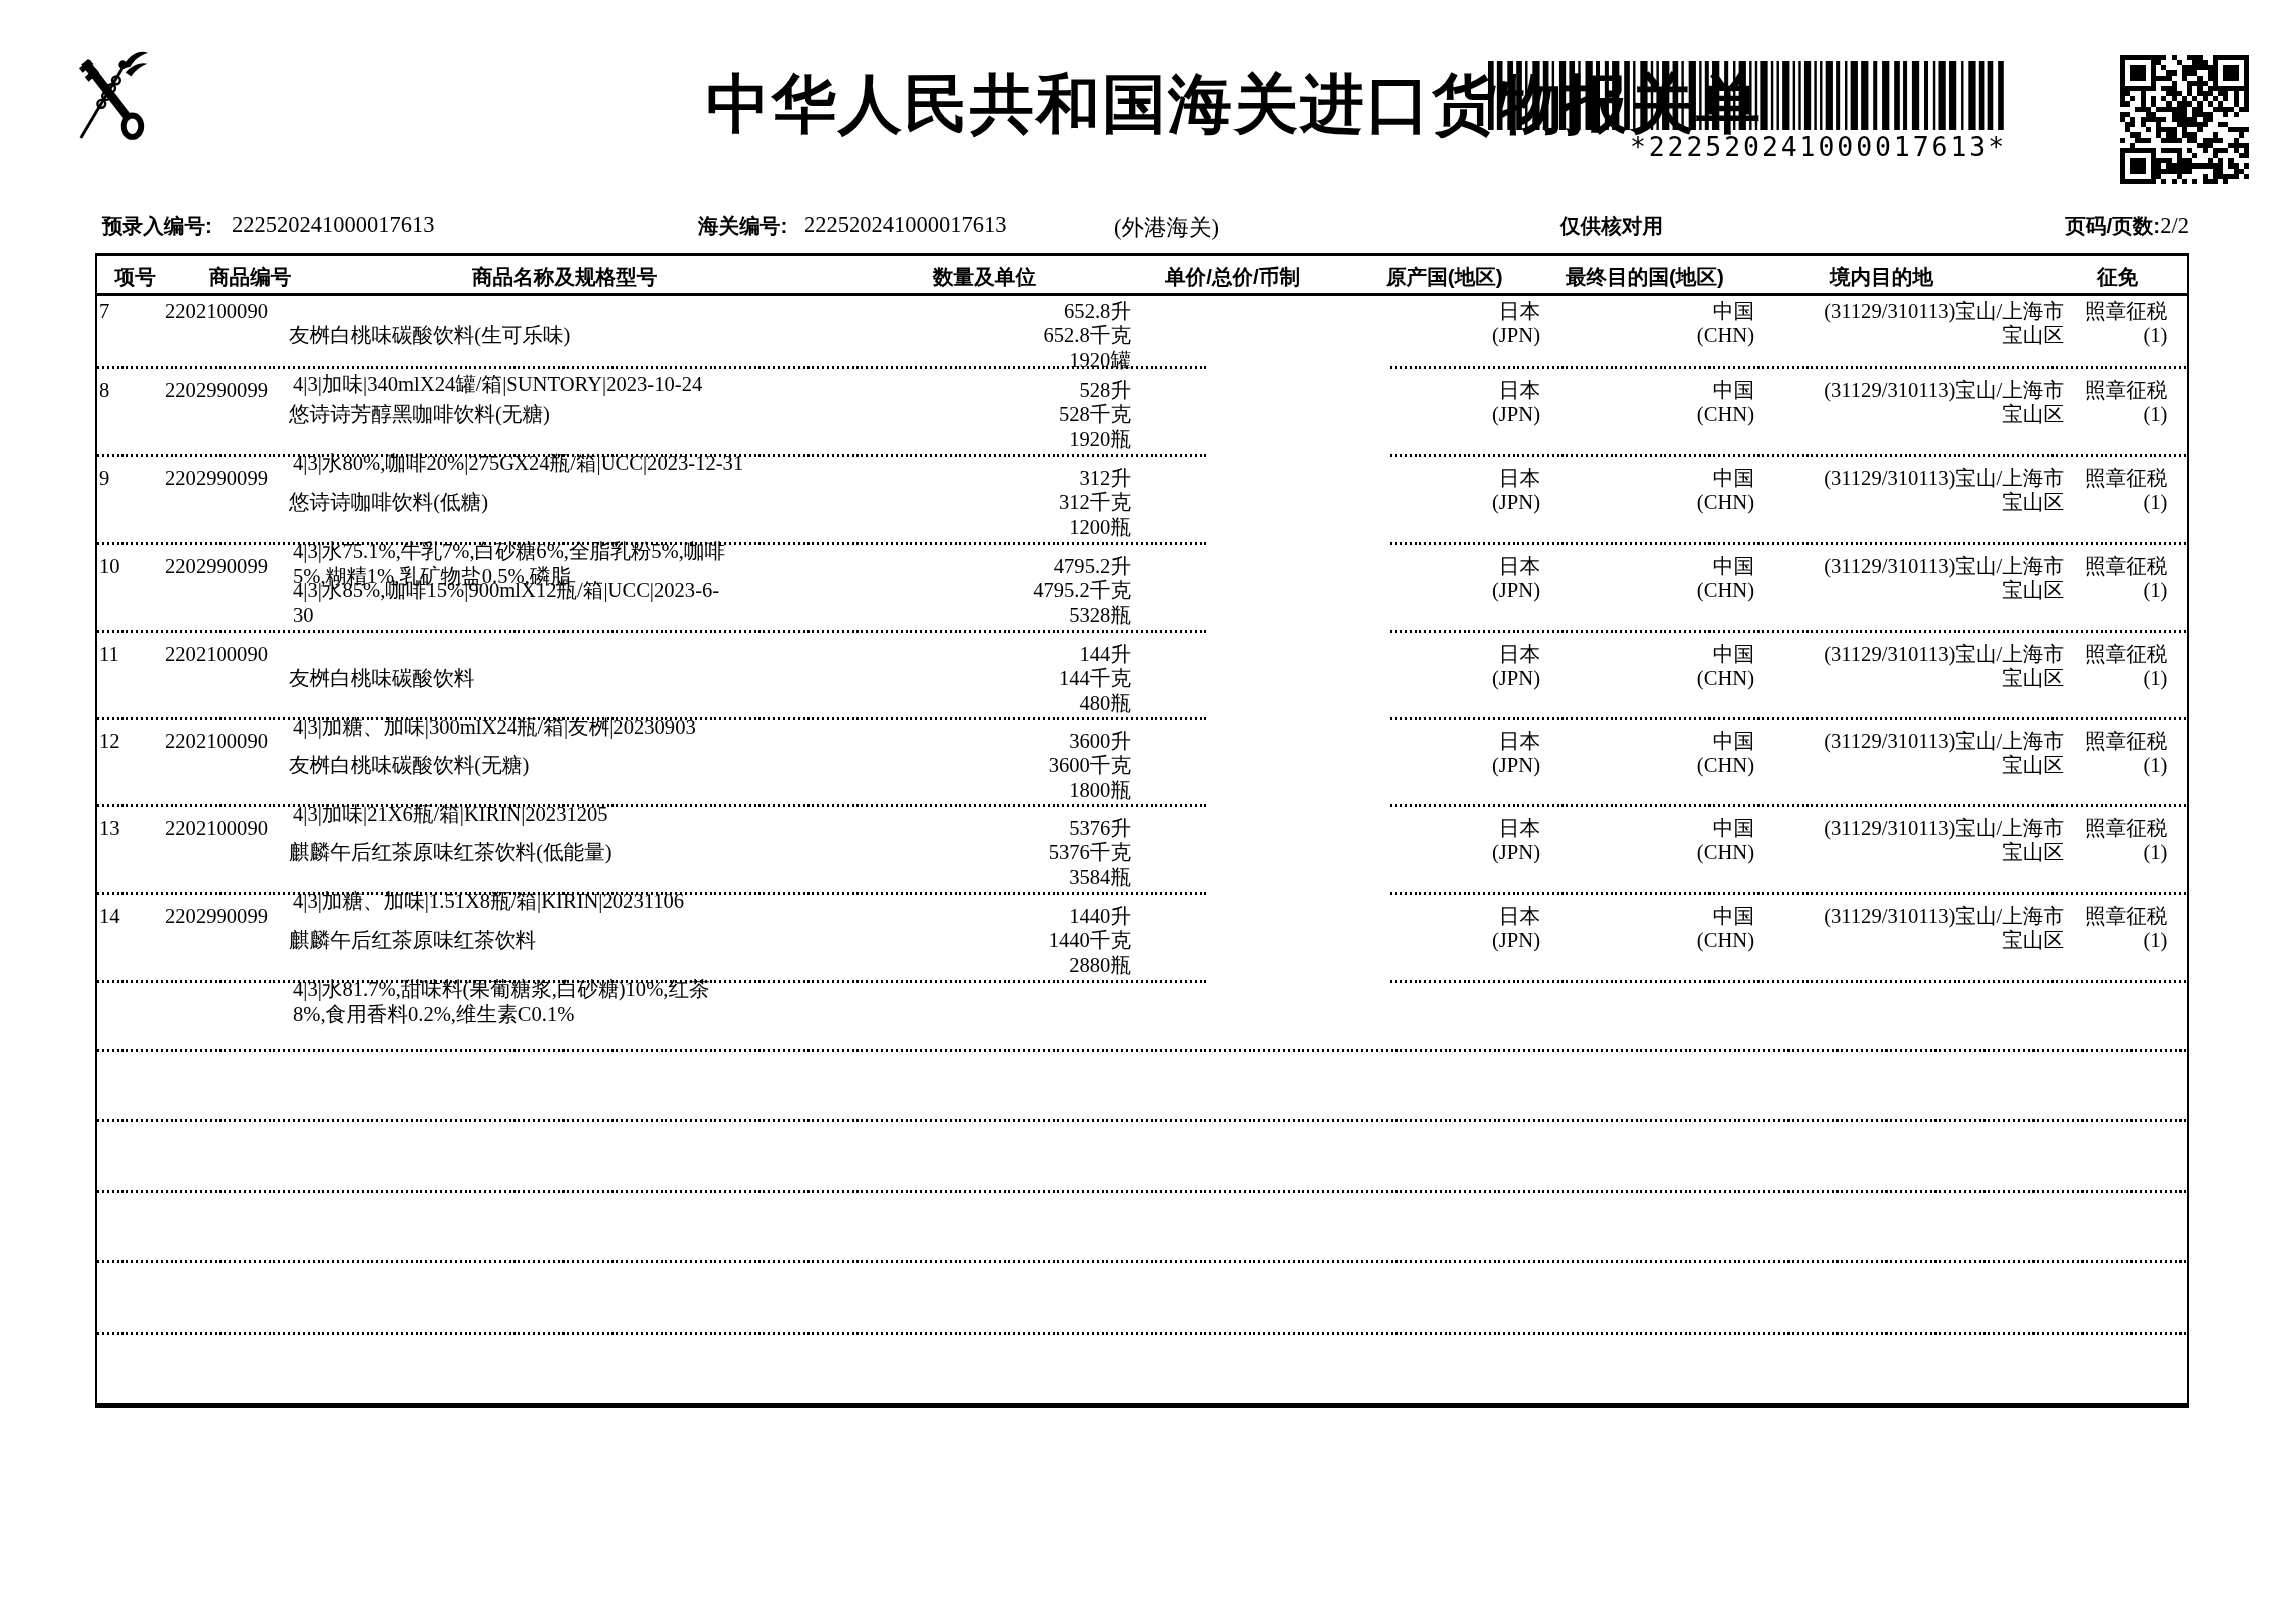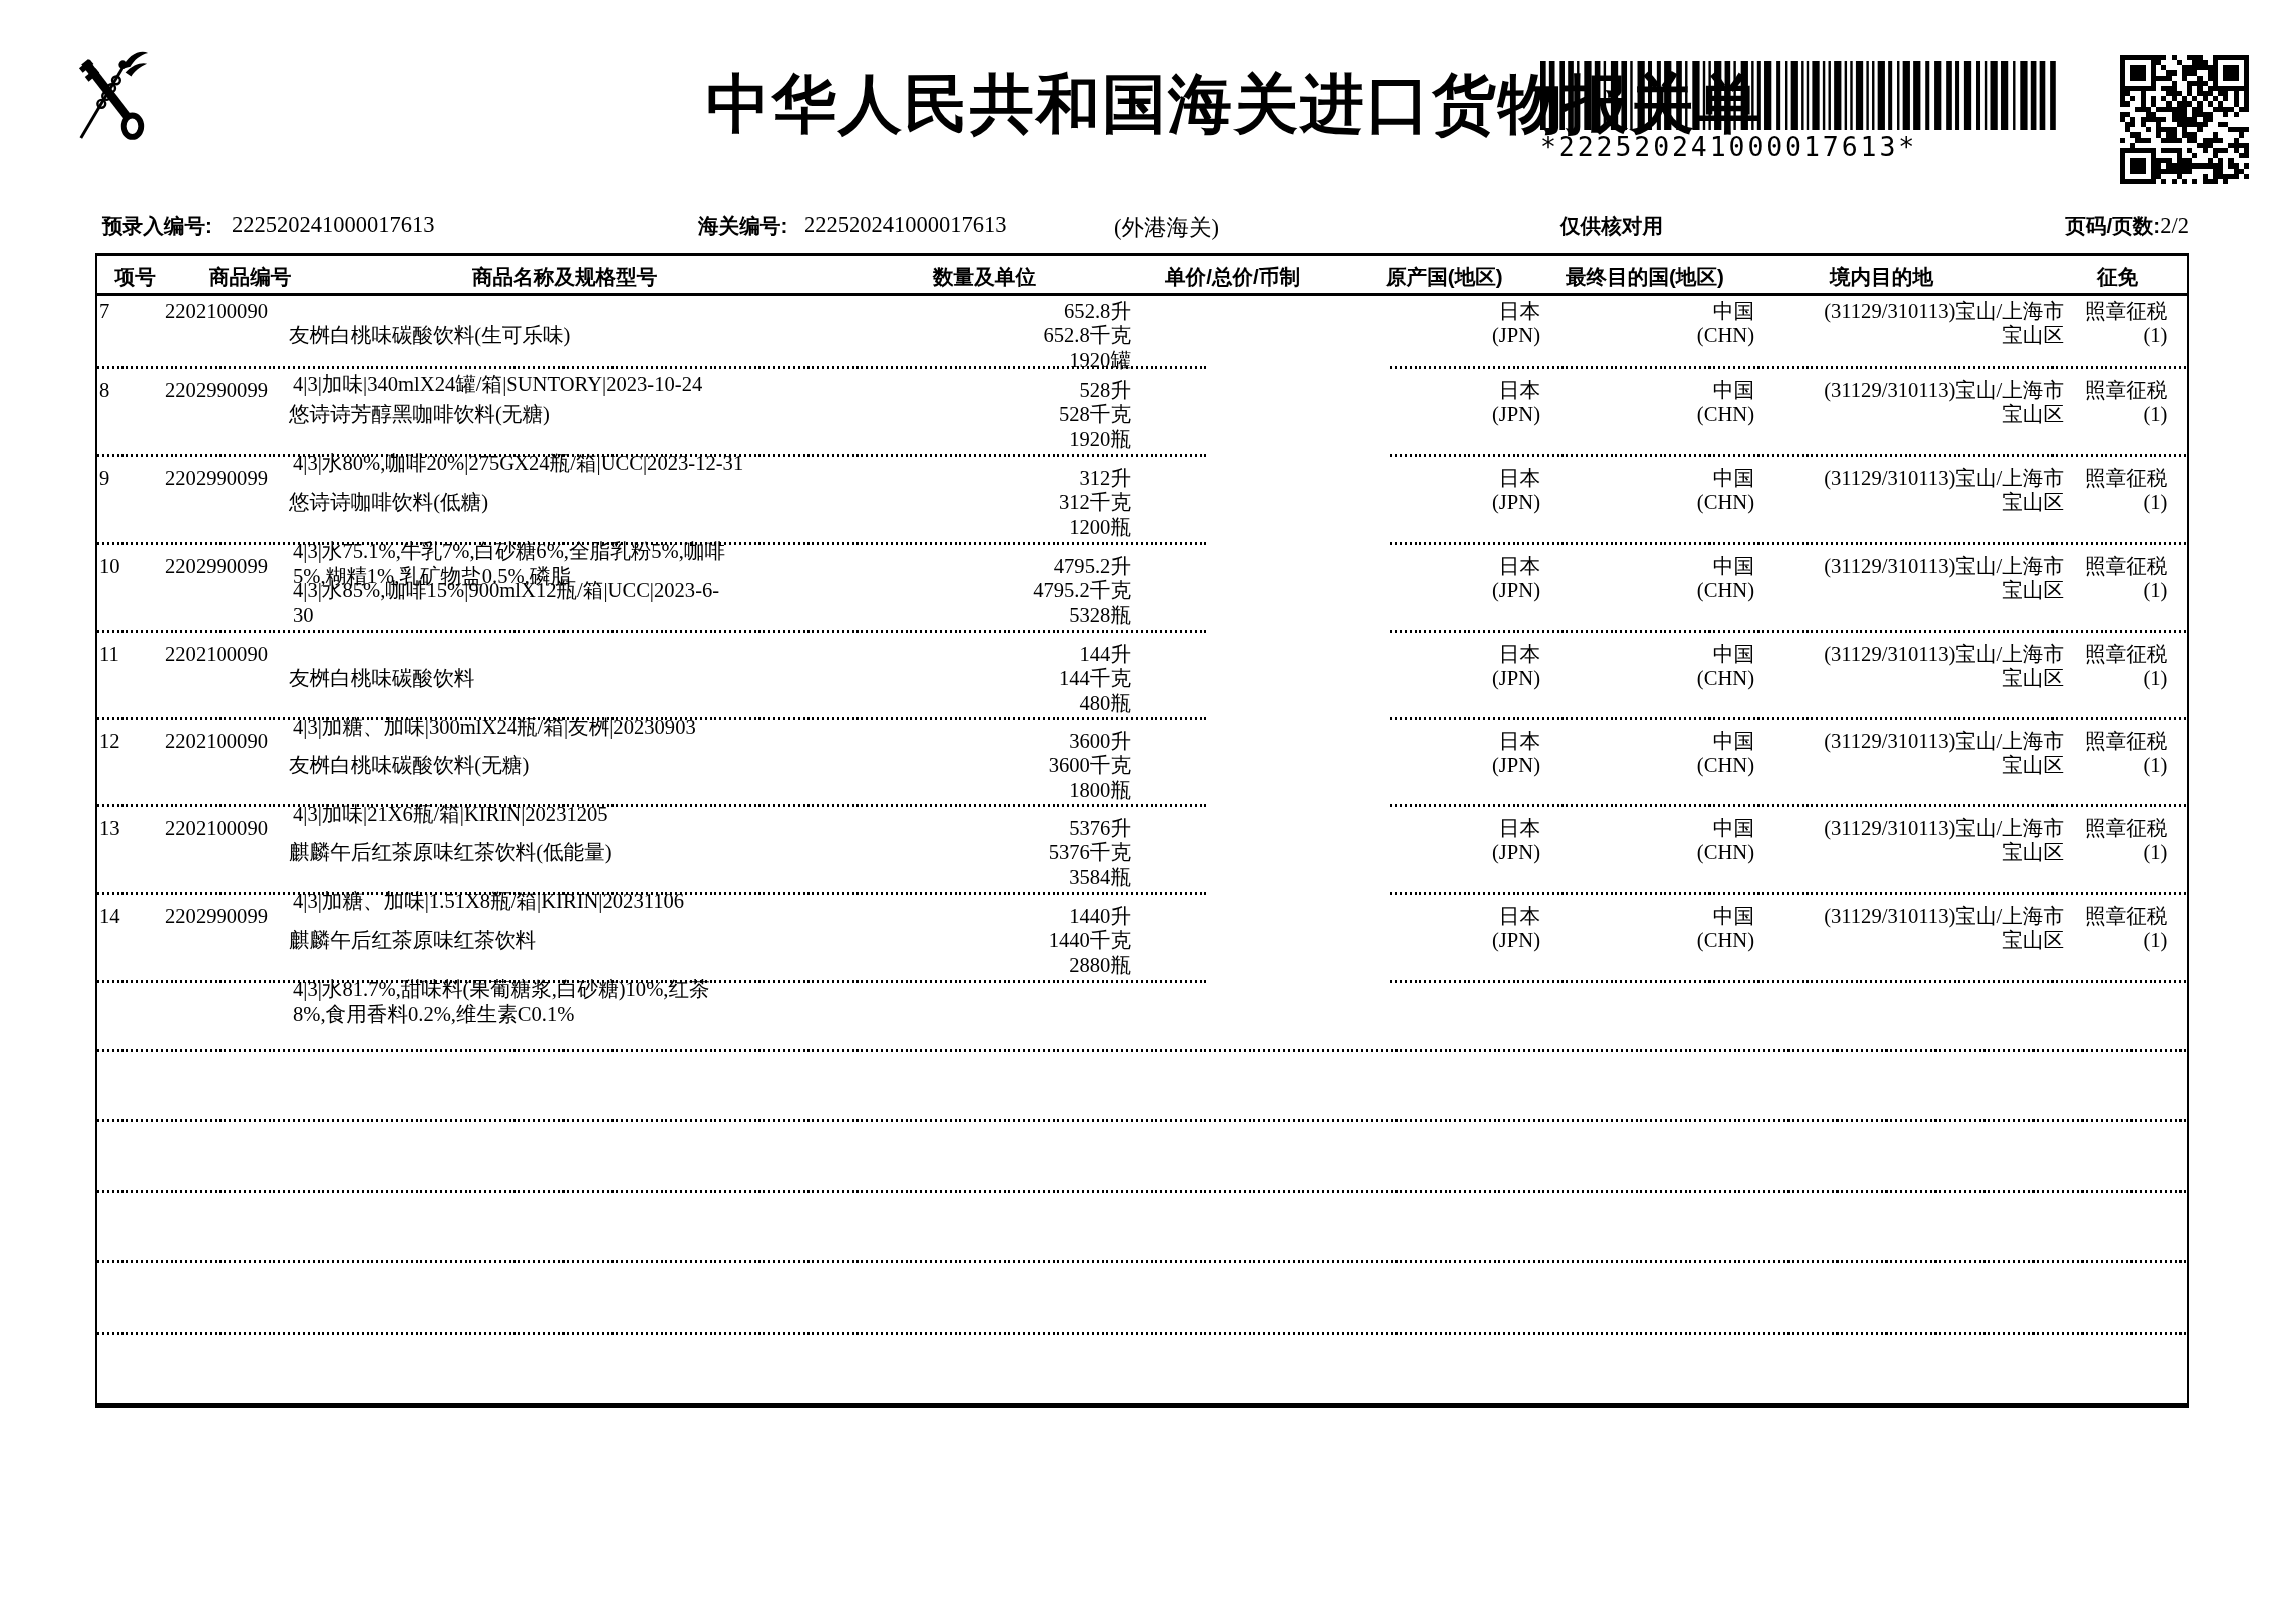--- a/index.html
+++ b/index.html
@@ -3,21 +3,21 @@
 <meta charset="utf-8">
 <style>
   html,body{margin:0;padding:0;background:#fff;}
   .page{position:relative;width:2293px;height:1620px;background:#fff;color:#000;
         font-family:"Liberation Serif","DejaVu Serif",serif;overflow:hidden;}
 
   
   .logo{position:absolute;left:72px;top:47px;}
   .title{position:absolute;left:706px;top:61px;width:872px;
          font-size:64px;font-weight:bold;letter-spacing:2px;white-space:nowrap;}
-  .barcode{position:absolute;left:1540px;top:61px;width:519px;}
+  .barcode{position:absolute;left:1488px;top:61px;width:519px;text-align:right;}
   .barcode svg{display:block;width:519px;height:69px;}
   .barcode-text{font-family:"DejaVu Sans Mono","Liberation Mono",monospace;
                 font-size:26.5px;letter-spacing:2.9px;margin-top:1px;white-space:nowrap;}
   .qr{position:absolute;left:2120px;top:55px;width:129px;height:129px;}
 
   
   .info{position:absolute;left:0;top:212px;width:2293px;height:33px;font-size:22.5px;}
   .info span{position:absolute;top:0;white-space:nowrap;}
   .lab{font-weight:bold;font-family:"Liberation Sans","DejaVu Sans",sans-serif;font-size:20.6px;}
   .page-no{right:104px;}

